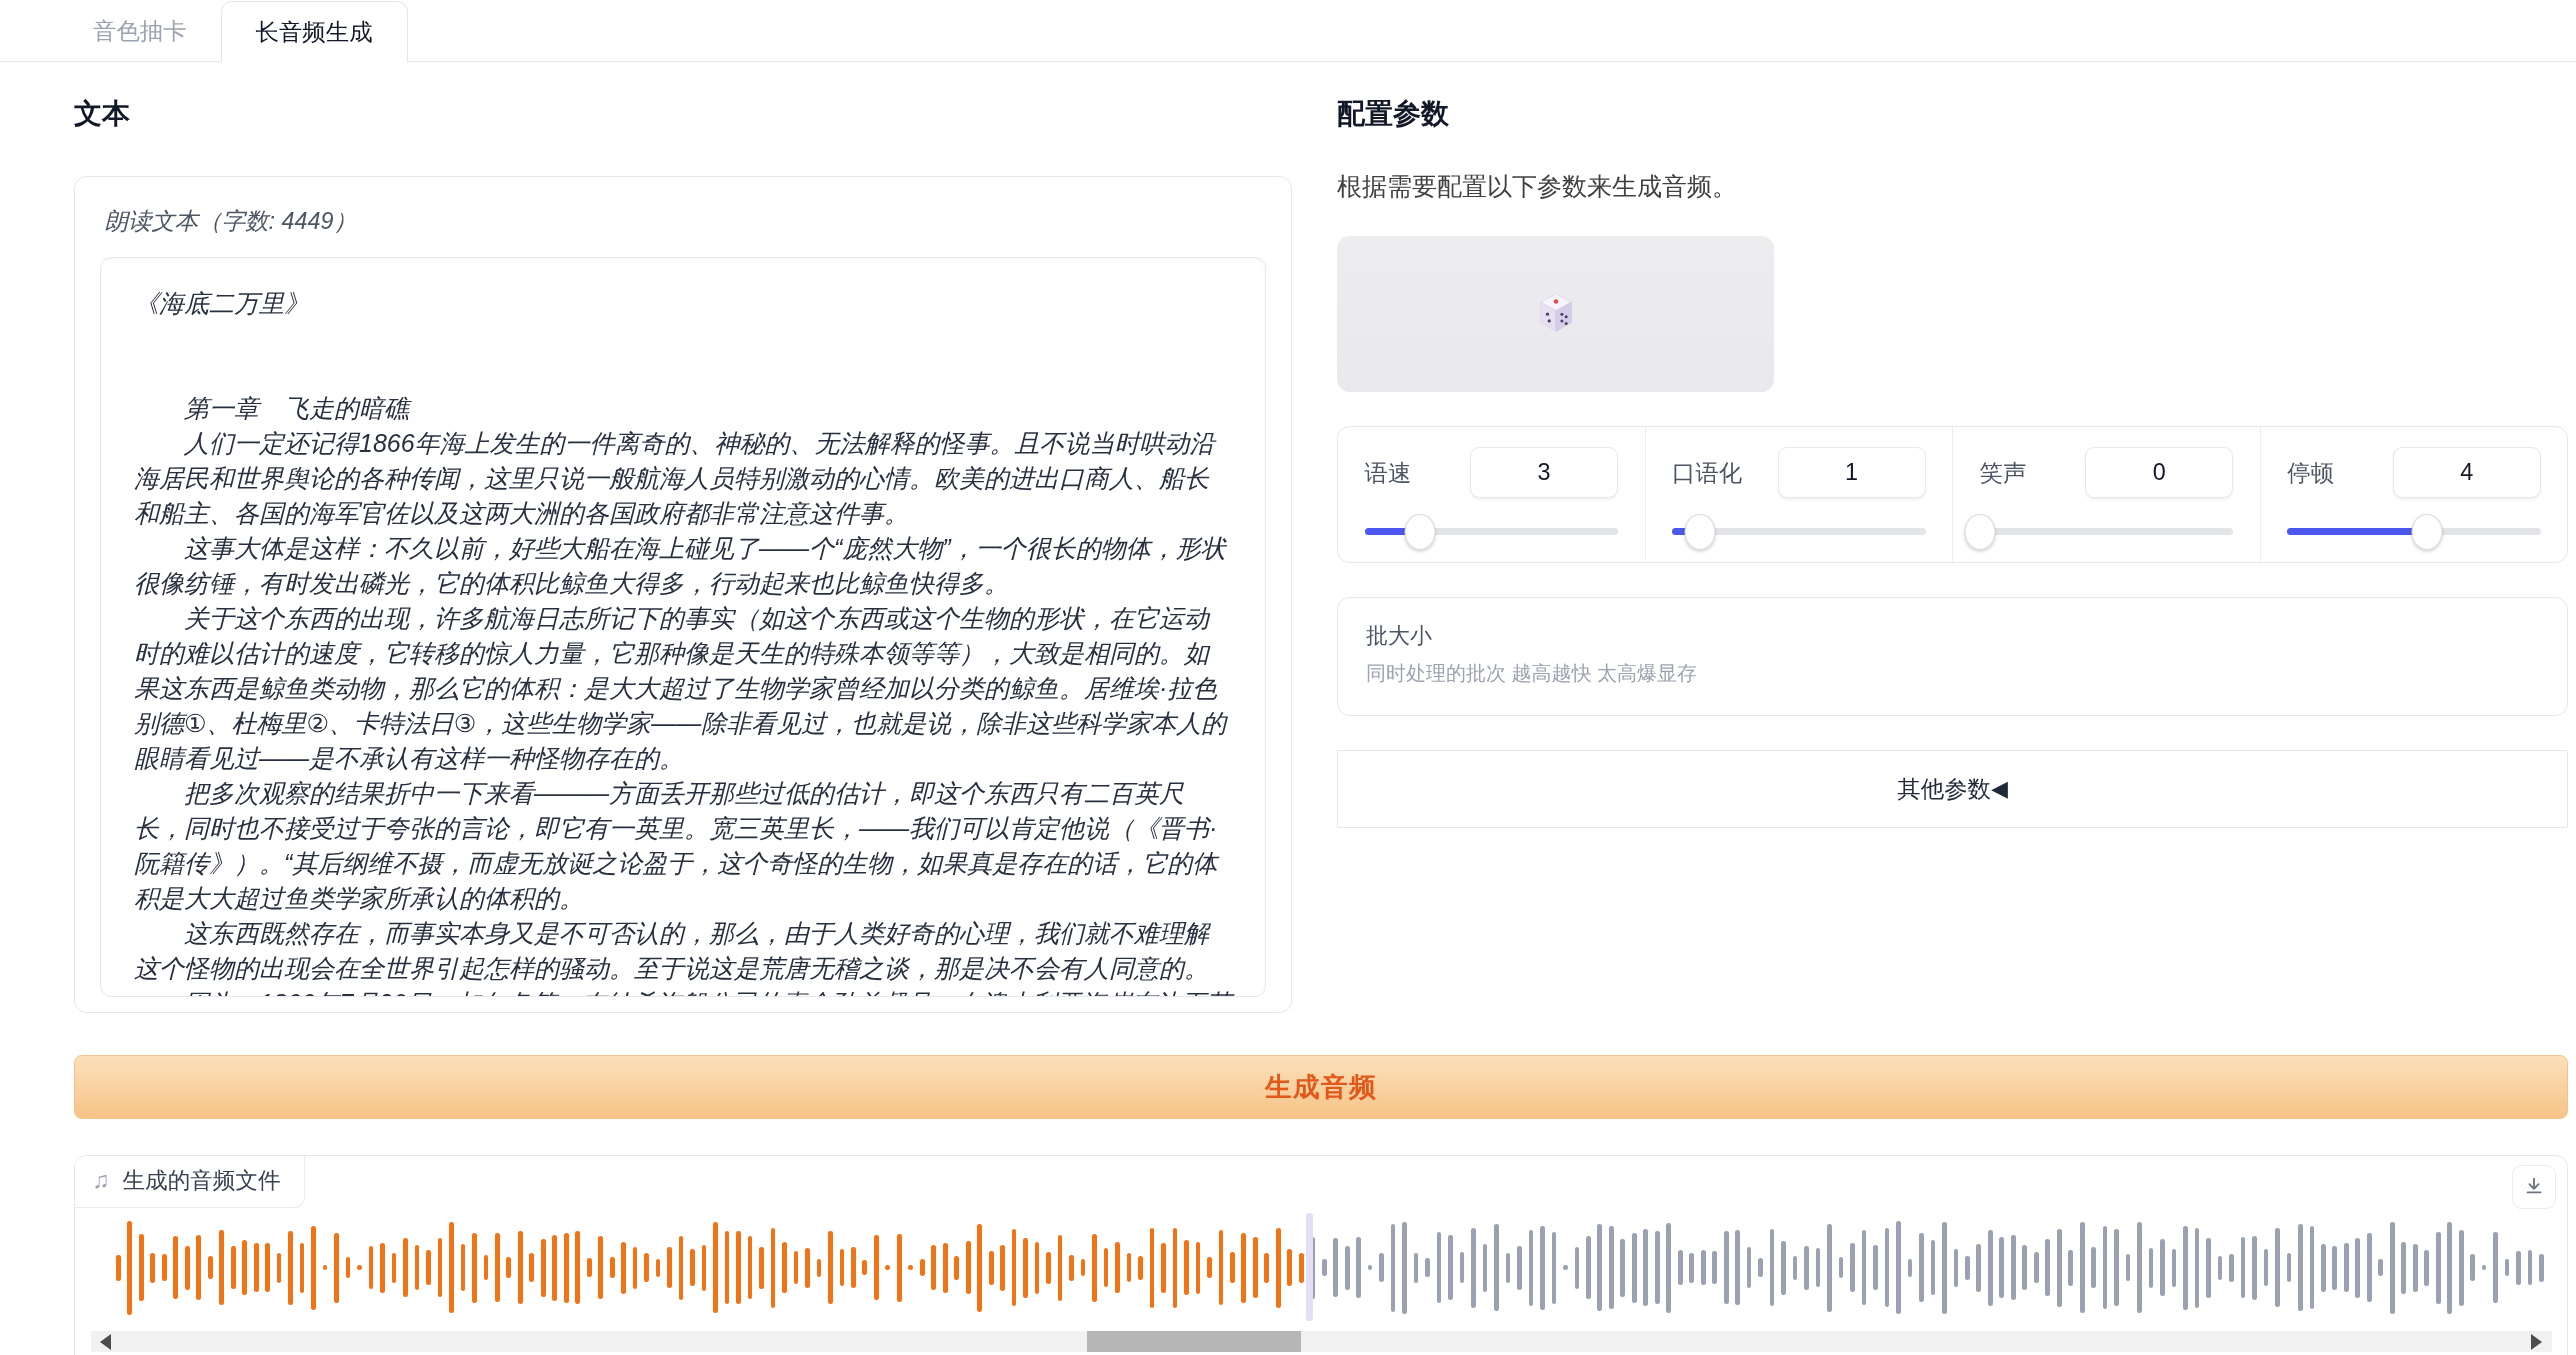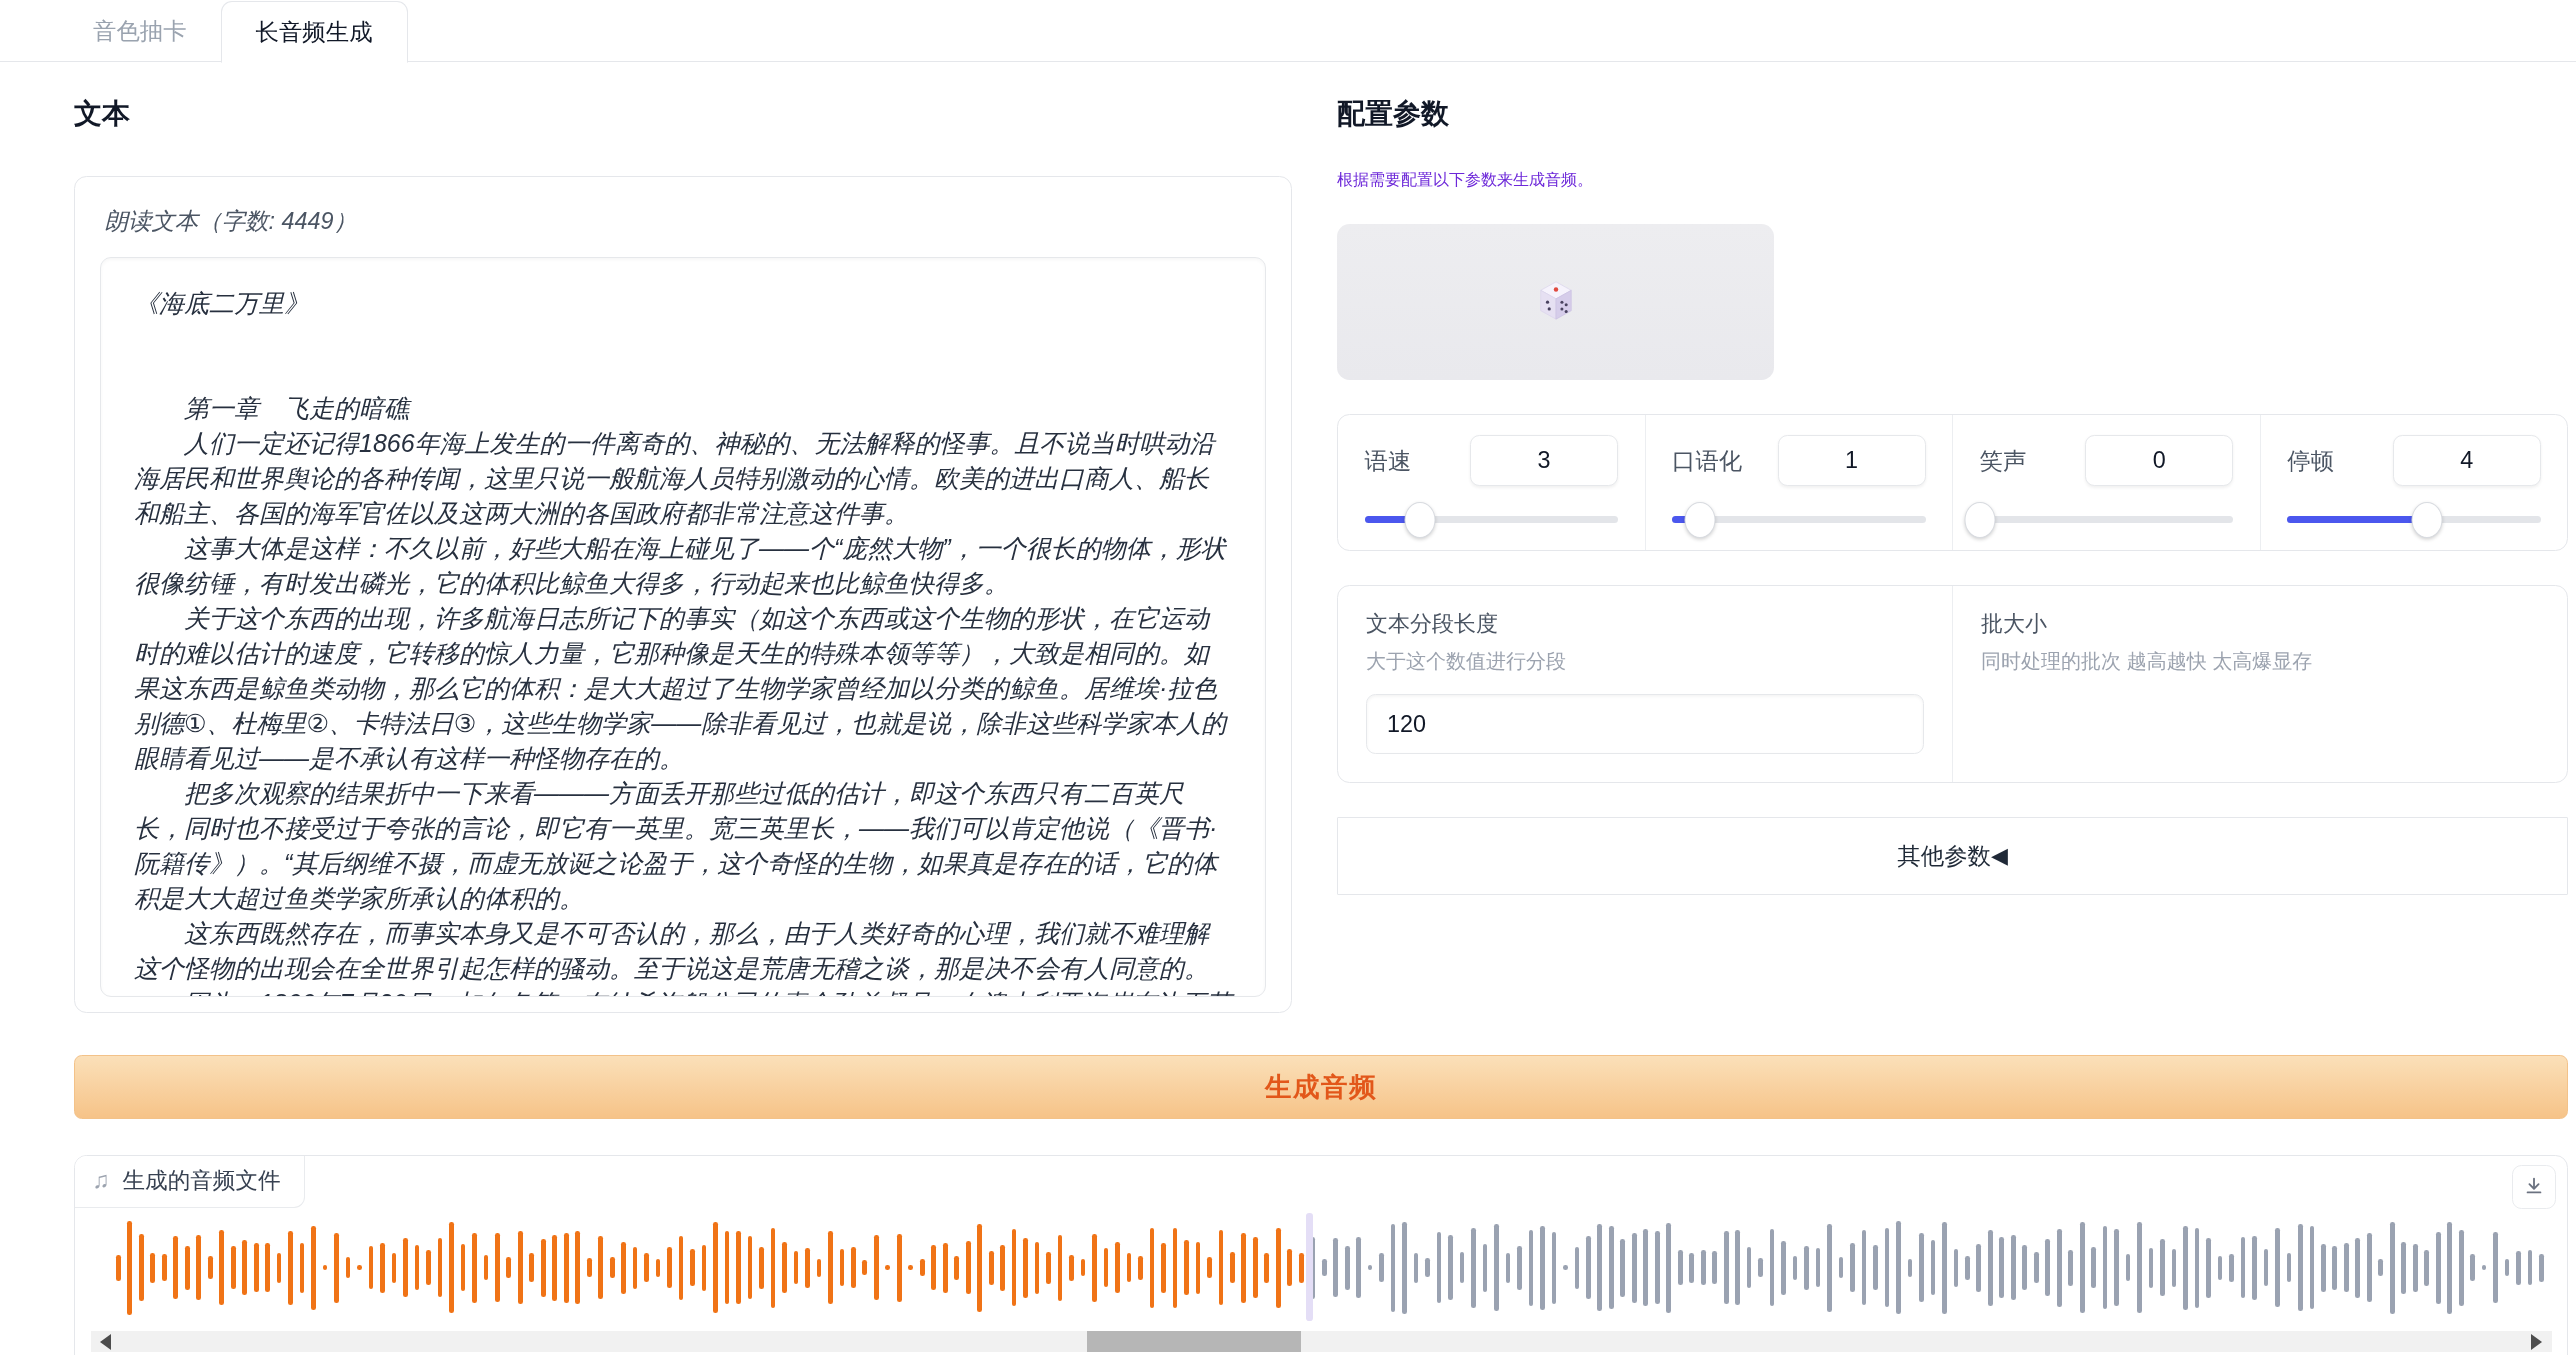--- a/index.html
+++ b/index.html
@@ -19,21 +19,21 @@
   .col-left { width:1218px; flex-shrink:0; }
   .col-right { flex:1; margin-left:45px; min-width:0; }
   h2.section-title { font-size:28px; font-weight:bold; color:#111827; margin:11px 0 0 0; }
 
   
   .text-card { margin-top:43px; border:1.6px solid #e5e7eb; border-radius:12.5px; padding:23.4px 25px; height:837px;font-style:italic; }
   .text-card-label { font-size:23.4px; color:#4b5563; margin:4.7px 0 20px 4.7px; }
   .text-area { border:1.6px solid #e6e8eb; border-radius:11px; box-shadow:0 1.6px 3.9px rgba(0,0,0,0.04) inset; padding:28px 33px; height:740px; overflow:hidden; font-size:25px; line-height:35px; color:#27303f; white-space:pre-wrap; }
 
   
-  .config-desc { font-size:16px; color:#6d28d9; margin-top:37px; }
+  .config-desc { font-size:25px; color:#404040; margin-top:37px; }
   .seed-row { display:flex; margin-top:33px; gap:34px; }
   .seed-card { flex:1; border:1.6px solid #e5e7eb; border-radius:12.5px; padding:22px 26.5px; height:156px; }
   .field-label { font-size:22px; color:#4b5563; }
   .field-hint { font-size:20px; color:#9ca3af; margin-top:9.4px; }
   .text-input { margin-top:19px; width:100%; background:#fff; border:1.6px solid #e6e8eb; border-radius:9.4px; box-shadow:0 1.6px 3.1px rgba(0,0,0,0.05) inset; padding:15.6px 20px; font-size:23.4px; color:#111827; font-family:inherit; }
   .dice-panel { width:437px; height:156px; border-radius:12.5px; background:linear-gradient(180deg,#ededf0 0%,#e9e9ed 100%); display:flex; align-items:center; justify-content:center; cursor:pointer; }
 
   .sliders-card { display:flex; margin-top:34px; border:1.6px solid #e5e7eb; border-radius:12.5px; overflow:hidden; }
   .slider-cell { flex:1; padding:20px 26.5px 26.5px 26.5px; border-left:1.6px solid #eceef1; }
   .slider-cell:first-child { border-left:none; }
@@ -164,25 +164,20 @@
                 <span class="slider-value">4</span>
               </div>
               <div class="slider-track">
                 <div class="slider-fill" style="width: 55%;"></div>
                 <div class="slider-thumb" style="left: 55%;"></div>
               </div>
             </div>
           </div>
 
         <div class="segment-card">
-          <div class="segment-cell">
-            <div class="field-label">文本分段长度</div>
-            <div class="field-hint">大于这个数值进行分段</div>
-            <input class="text-input" type="text" value="120" style="">
-          </div>
           <div class="segment-cell">
             <div class="field-label">批大小</div>
             <div class="field-hint">同时处理的批次 越高越快 太高爆显存</div>
           </div>
         </div>
 
         <div class="accordion">
           <span class="accordion-label">其他参数</span>
           <span class="accordion-arrow">◀</span>
         </div>

